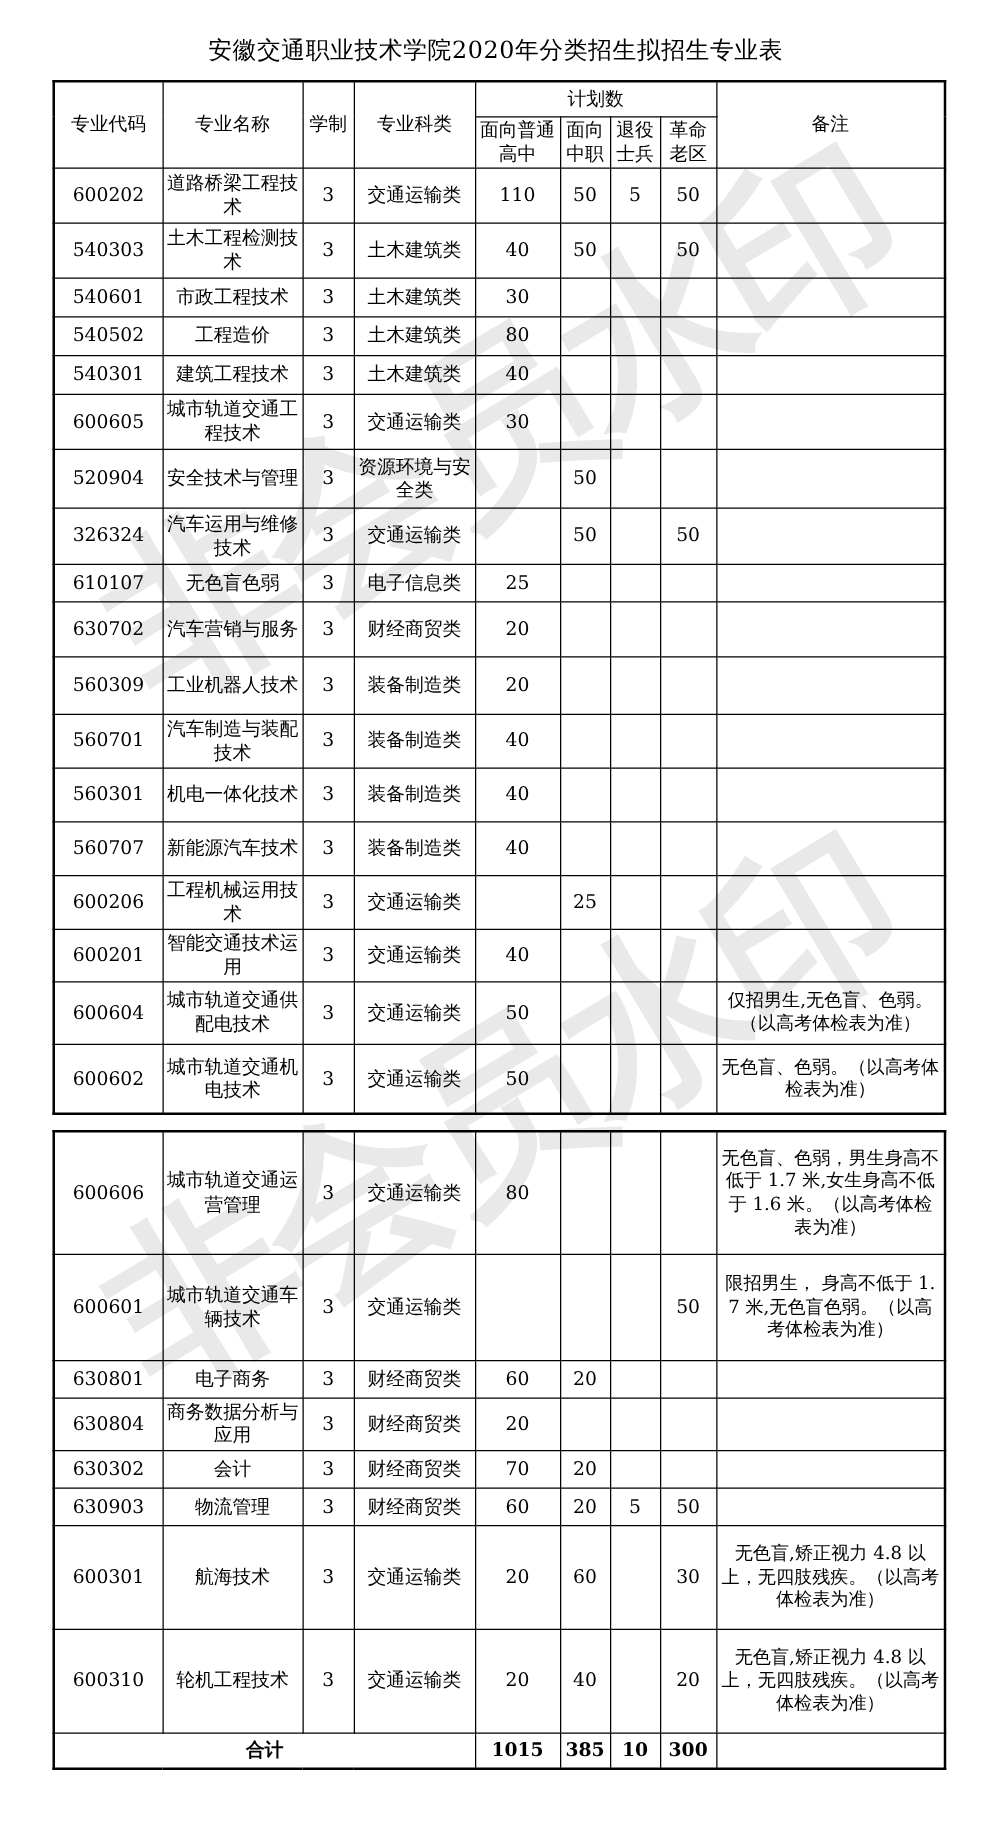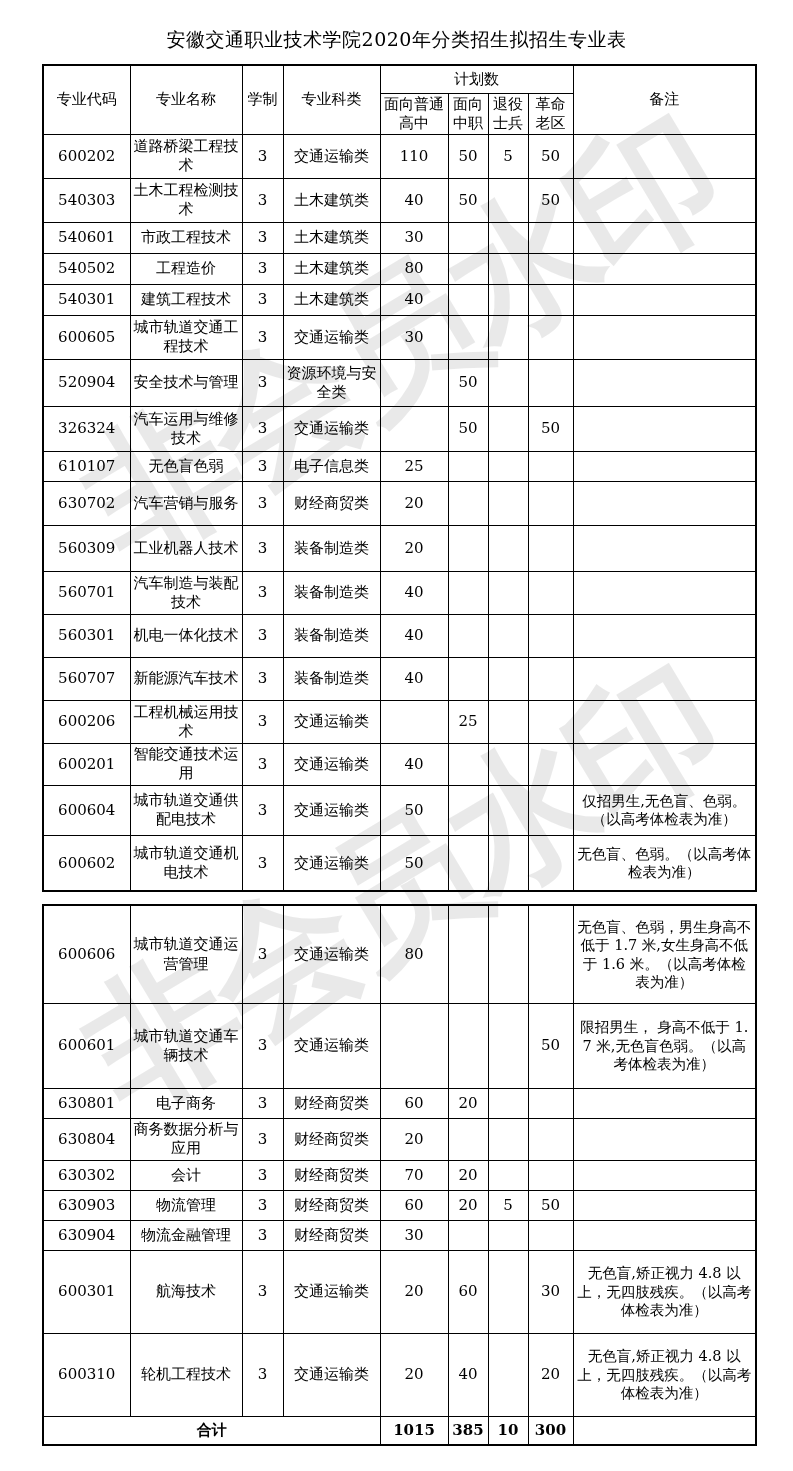--- a/index.html
+++ b/index.html
@@ -358,31 +358,20 @@
         <td>630903</td>
         <td>物流管理</td>
         <td>3</td>
         <td>财经商贸类</td>
         <td>60</td>
         <td>20</td>
         <td>5</td>
         <td>50</td>
         <td class="remark"></td>
       </tr>
-      <tr style="height: 30px;">
-        <td>630904</td>
-        <td>物流金融管理</td>
-        <td>3</td>
-        <td>财经商贸类</td>
-        <td>30</td>
-        <td></td>
-        <td></td>
-        <td></td>
-        <td class="remark"></td>
-      </tr>
       <tr style="height: 83px;">
         <td>600301</td>
         <td>航海技术</td>
         <td>3</td>
         <td>交通运输类</td>
         <td>20</td>
         <td>60</td>
         <td></td>
         <td>30</td>
         <td class="remark">无色盲,矫正视力 4.8 以上，无四肢残疾。（以高考体检表为准）</td>

